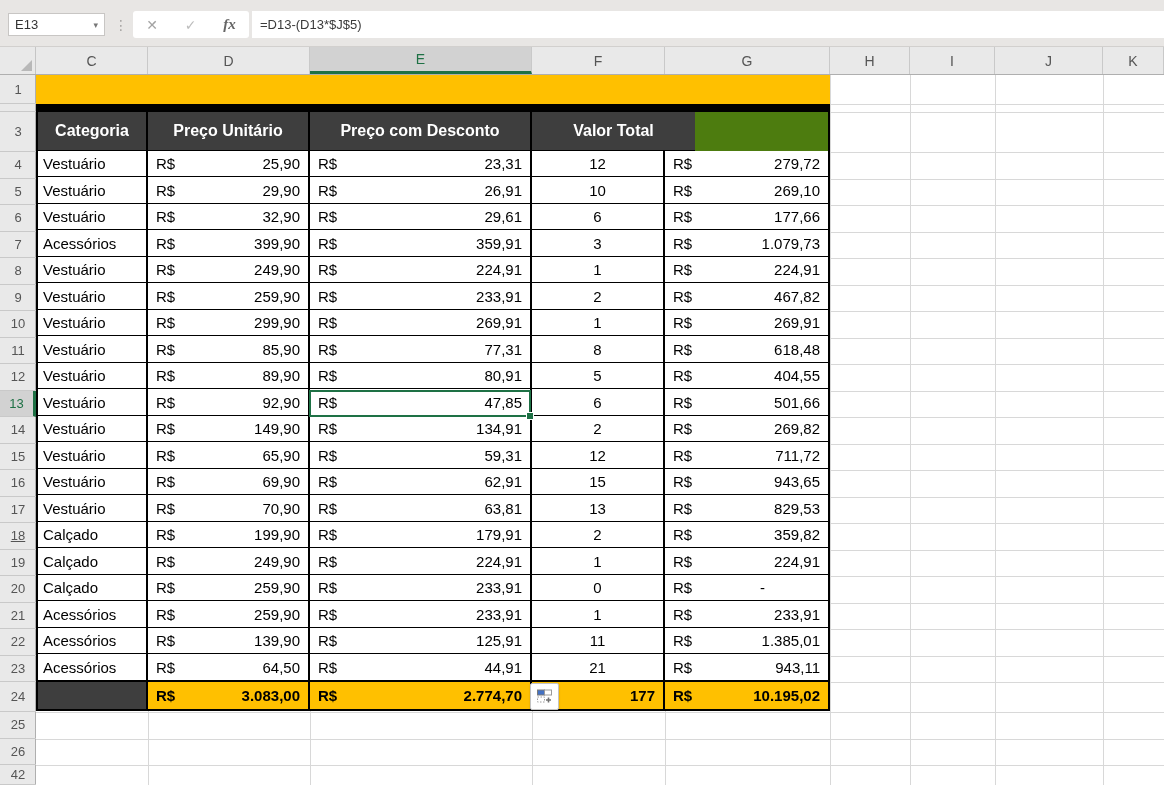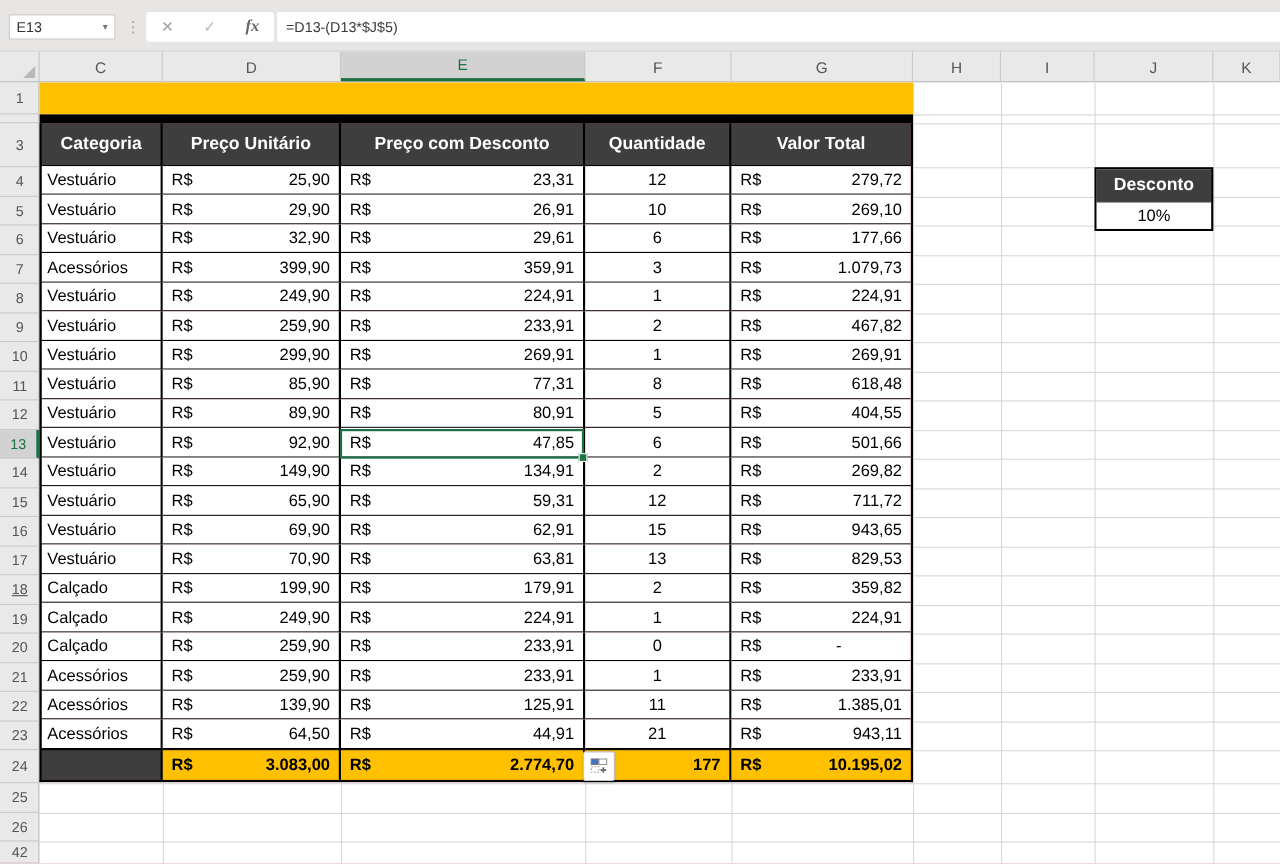--- a/index.html
+++ b/index.html
@@ -39,21 +39,21 @@
   .rowhdr{position:absolute;left:0;width:36px;display:flex;align-items:center;justify-content:center;
           font-size:13px;color:#555;border-bottom:1px solid #C9C9C9;box-sizing:border-box;}
   .rowhdr.sel{background:#D2D2D2;color:#1E7145;border-right:3px solid #1E7145;}
   
   .grid{position:absolute;left:36px;top:75px;width:1128px;height:710px;background:#fff;}
   .vline{position:absolute;top:0;width:1px;height:710px;background:#D8D8D8;}
   .hline{position:absolute;left:0;width:1128px;height:1px;background:#D8D8D8;}
   .banner{position:absolute;left:0;top:0;width:794px;height:29.3px;background:#FFC000;}
   .hidden-row{position:absolute;left:0;top:29.3px;width:794px;height:7.3px;background:#000;}
   
-  .xl-table{position:absolute;left:0;top:36.6px;width:794px;background:#7f1d1d;
+  .xl-table{position:absolute;left:0;top:36.6px;width:794px;background:#4d7c0f;
             border-left:2px solid #000;border-right:2px solid #000;border-bottom:2px solid #000;
             box-sizing:border-box;}
   .trow{display:flex;}
   .th{background:#3E3E3E;color:#fff;font-weight:bold;font-size:16px;display:flex;
       align-items:center;justify-content:center;height:39.4px;border-right:2px solid #000;
       border-bottom:1px solid #000;box-sizing:border-box;}
   .trow > div:last-child{border-right:none;}
   .td{height:26.5px;display:flex;align-items:center;font-size:15px;color:#000;
       border-right:2px solid #000;border-bottom:1px solid #000;box-sizing:border-box;background:#fff;}
   .td.cat{padding-left:5px;}
@@ -187,21 +187,20 @@
 
     <div class="banner"></div>
     <div class="hidden-row"></div>
 
     <div class="xl-table" id="xl-table">
 
     <div class="trow">
           <div class="th" style="width: 110px;">Categoria</div>
           <div class="th" style="width: 162px;">Preço Unitário</div>
           <div class="th" style="width: 222px;">Preço com Desconto</div>
-          <div class="th" style="width: 133px;">Quantidade</div>
           <div class="th" style="width: 163px;">Valor Total</div>
         </div>
         <div class="trow">
           <div class="td cat" style="width: 110px;">
             <span>Vestuário</span>
           </div>
           <div class="td cur" style="width: 162px;">
             <span class="sym">R$</span>
             <span class="val">25,90</span>
           </div>
@@ -610,24 +609,20 @@
           <div class="td qty" style="width: 133px;">
             <span>177</span>
           </div>
           <div class="td cur" style="width: 163px;">
             <span class="sym">R$</span>
             <span class="val">10.195,02</span>
           </div>
         </div>
       </div>
 
-    <div class="desconto">
-      <div class="desc-h">Desconto</div>
-      <div class="desc-v">10%</div>
-    </div>
 
     <div class="sel-box">
       <div class="fill-handle"></div>
     </div>
 
     <div class="paste-btn">
       <svg width="17" height="17" viewBox="0 0 17 17">
         <rect x="1.5" y="2" width="7" height="5" fill="#4472C4" stroke="#7A7A7A" stroke-width="1"></rect>
         <rect x="8.5" y="2" width="7" height="5" fill="#FFFFFF" stroke="#9A9A9A" stroke-width="1"></rect>
         <rect x="1.5" y="9" width="7" height="5" fill="none" stroke="#9A9A9A" stroke-width="1" stroke-dasharray="1.5,1.5"></rect>

